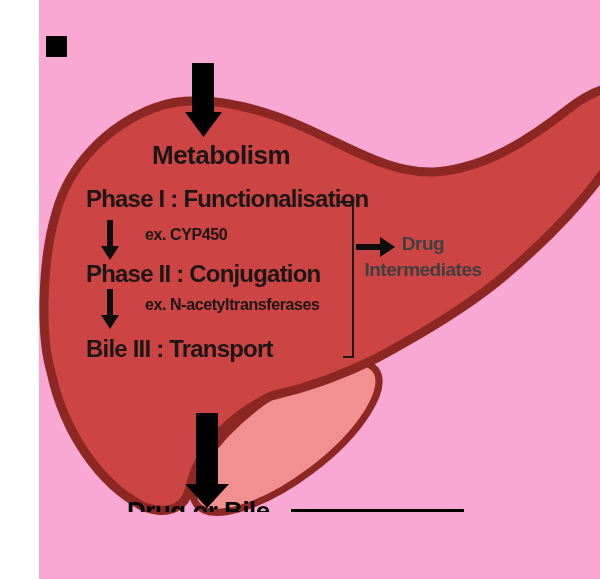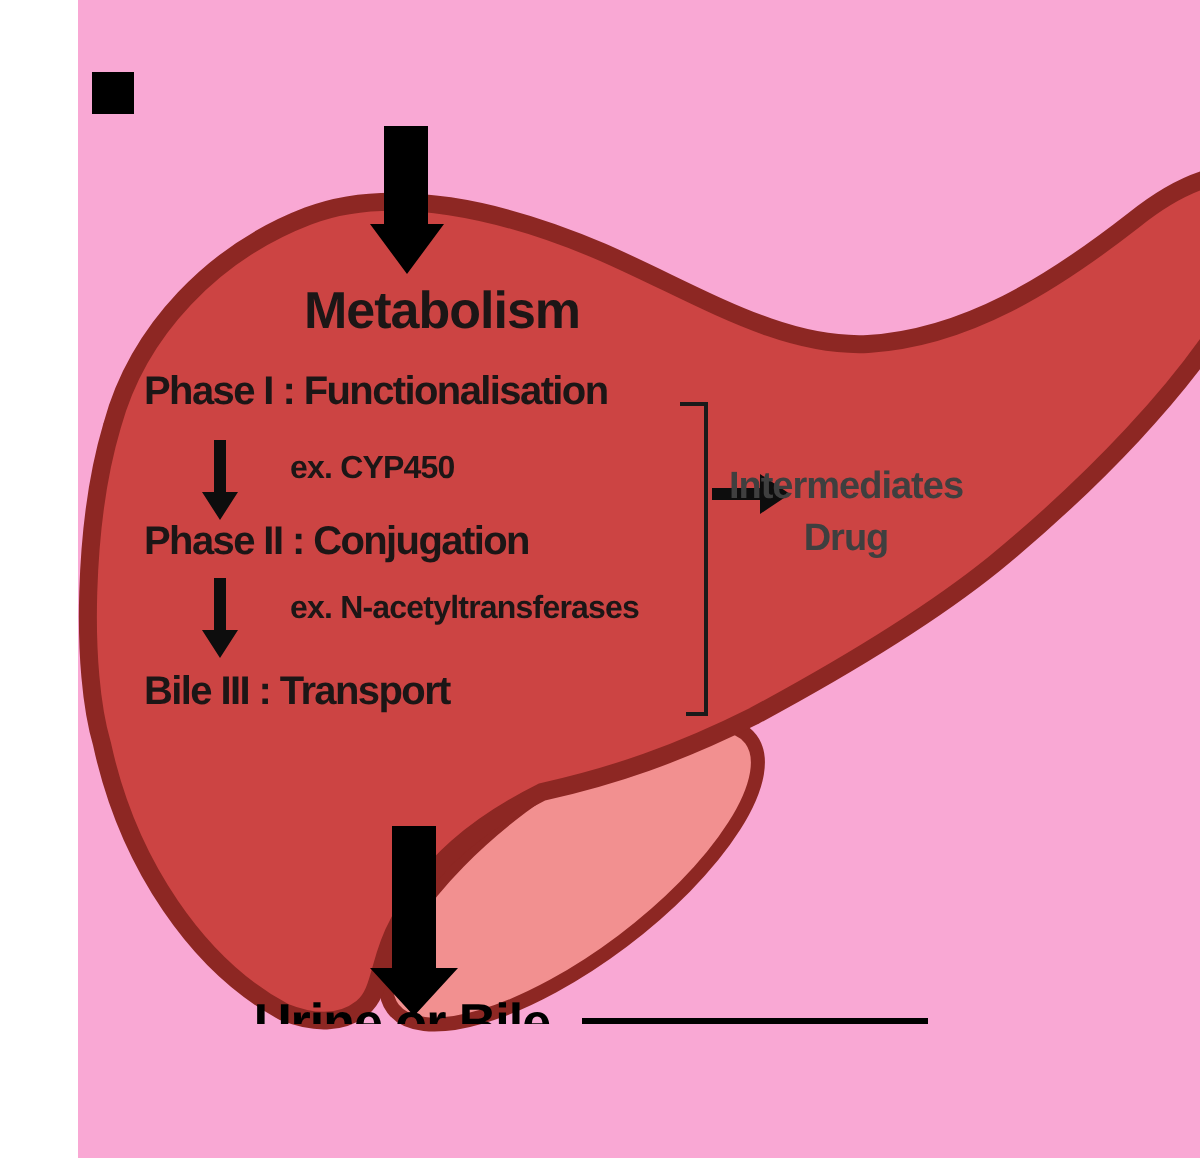--- a/index.html
+++ b/index.html
@@ -13,21 +13,21 @@
   }
   .stage svg{position:absolute;left:0;top:0;}
   .txt{
     position:absolute;
     color:#1c1616;
     font-weight:bold;
     white-space:nowrap;
     line-height:1.18;
   }
   .title{left:113px;top:140px;font-size:26px;letter-spacing:-0.5px;}
-  .phase{left:33px;font-size:20px;letter-spacing:-0.8px;}
+  .phase{left:47px;font-size:24px;letter-spacing:-0.8px;}
   .phase1{top:185px;}
   .phase2{top:260px;}
   .phase3{top:335px;}
   .example{left:106px;font-size:16px;letter-spacing:-0.4px;}
   .example1{top:226px;}
   .example2{top:296px;}
   .example3{top:365px;}
   .drug-block{
     position:absolute;left:318px;top:231px;width:132px;
     text-align:center;color:#3f3f3f;font-weight:bold;
@@ -88,21 +88,21 @@
 
   <div class="txt phase phase1">Phase I : Functionalisation</div>
   <div class="txt example example1">ex. CYP450</div>
 
   <div class="txt example example2">ex. N-acetyltransferases</div>
   <div class="txt phase phase2">Phase II : Conjugation</div>
 
   <div class="txt phase phase3">Bile III : Transport</div>
 
   <div class="drug-block">
+    <div>Drug</div>
     <div>Intermediates</div>
-    <div>Drug</div>
   </div>
 
   <div class="bottom-clip">
-    <span>Urine or Bile</span>
+    <span>Drug or Bile</span>
   </div>
 
 </div>
 
 </body></html>

